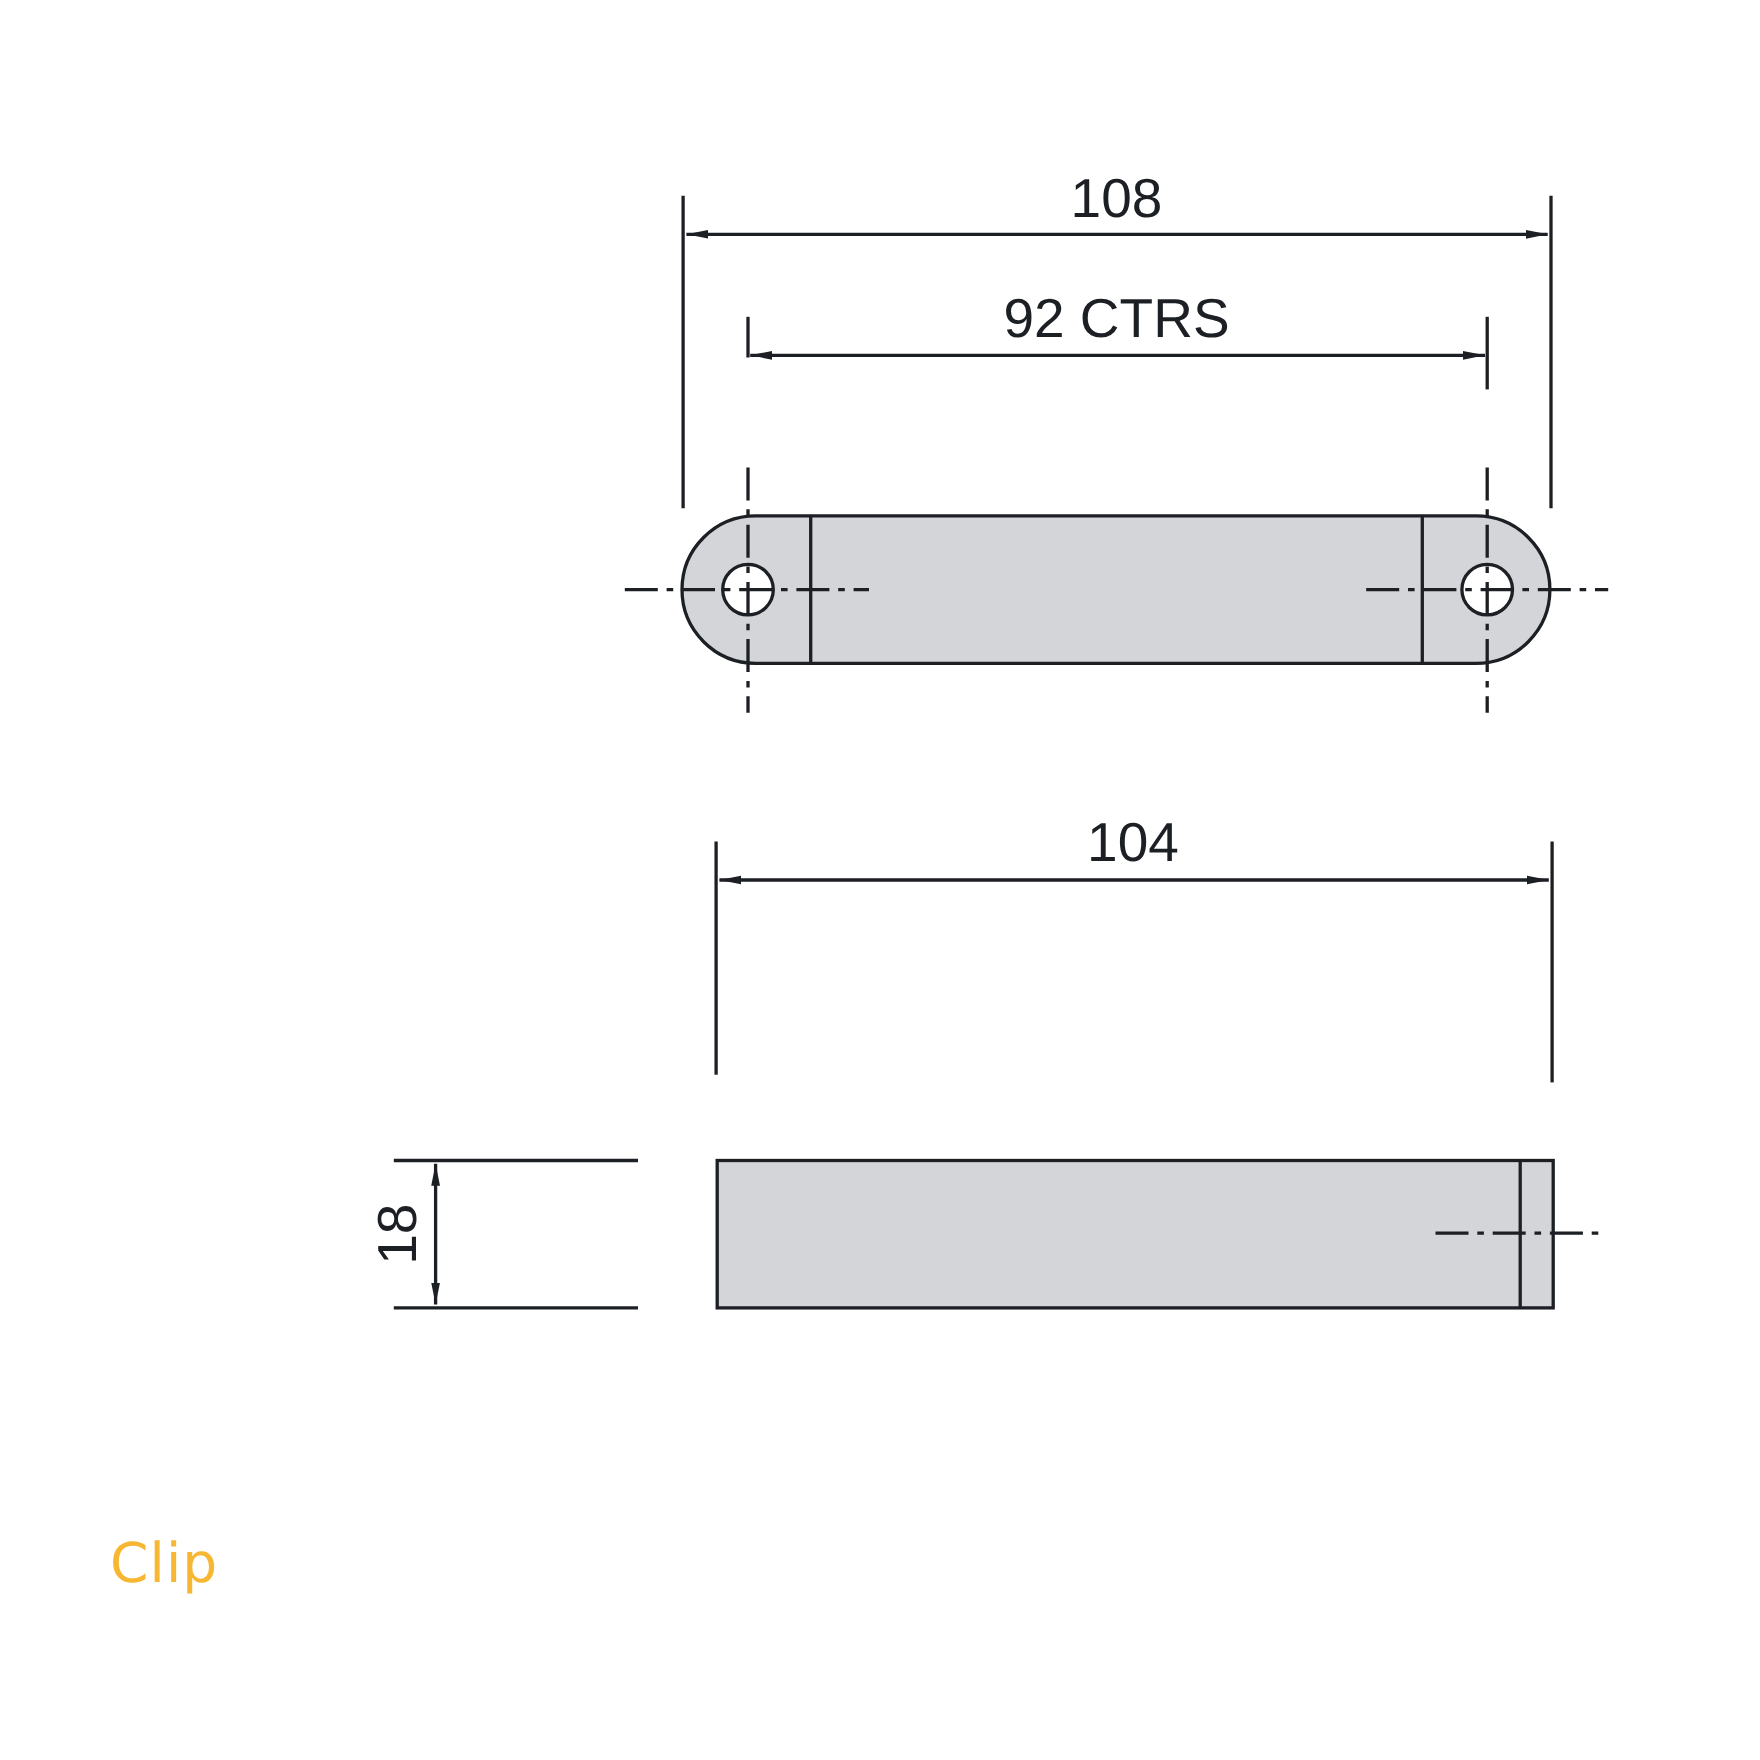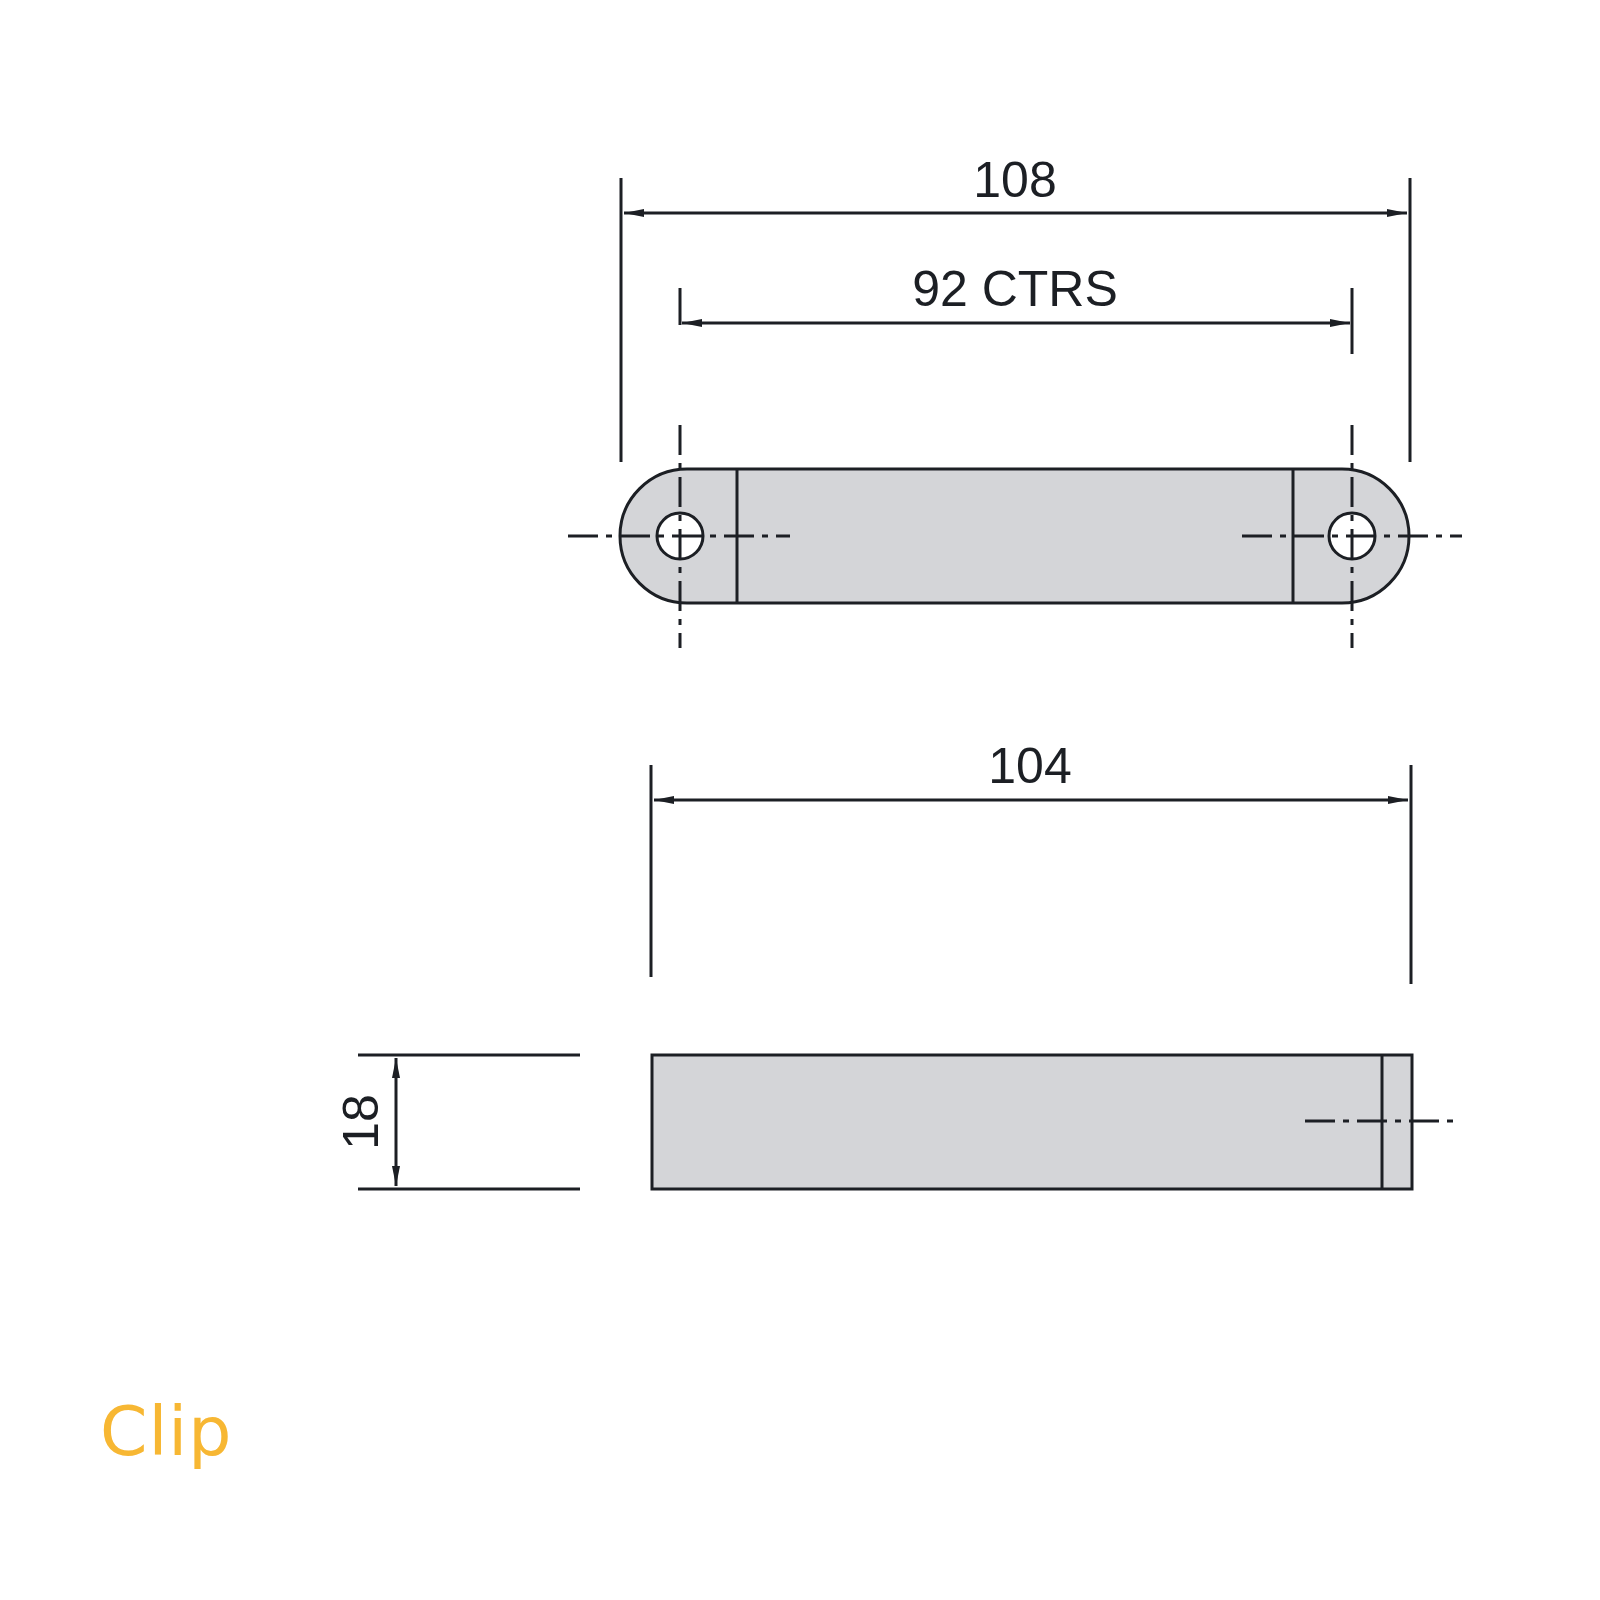--- a/index.html
+++ b/index.html
@@ -1,21 +1,21 @@
 <!DOCTYPE html>
 <html><head>
   <meta charset="utf-8">
   <style>
     html, body { margin: 0; padding: 0; background: #ffffff; }
     body { width: 1600px; height: 1600px; position: relative; overflow: hidden; }
     #drawing { position: absolute; left: 0; top: 0; width: 1600px; height: 1600px; }
     .dimtext { font-family: "Liberation Sans", sans-serif; font-size: 50px; fill: #1c1f24; }
     .caption {
       position: absolute; left: 100px; top: 1392px;
-      font-family: "DejaVu Sans", sans-serif; font-size: 68px; color: #f7b733;
+      font-family: "DejaVu Sans", sans-serif; font-size: 50px; color: #f7b733;
       letter-spacing: 1px; margin: 0; font-weight: normal;
     }
   </style>
 </head>
 <body>
 
 <svg id="drawing" viewBox="0 0 1600 1600" xmlns="http://www.w3.org/2000/svg">
   <defs>
     <marker id="arr" viewBox="0 0 20 10" refX="20" refY="5" markerWidth="20" markerHeight="10" markerUnits="userSpaceOnUse" orient="auto-start-reverse">
       <path d="M0,1 L20,5 L0,9 Z" fill="#1c1f24"></path>

